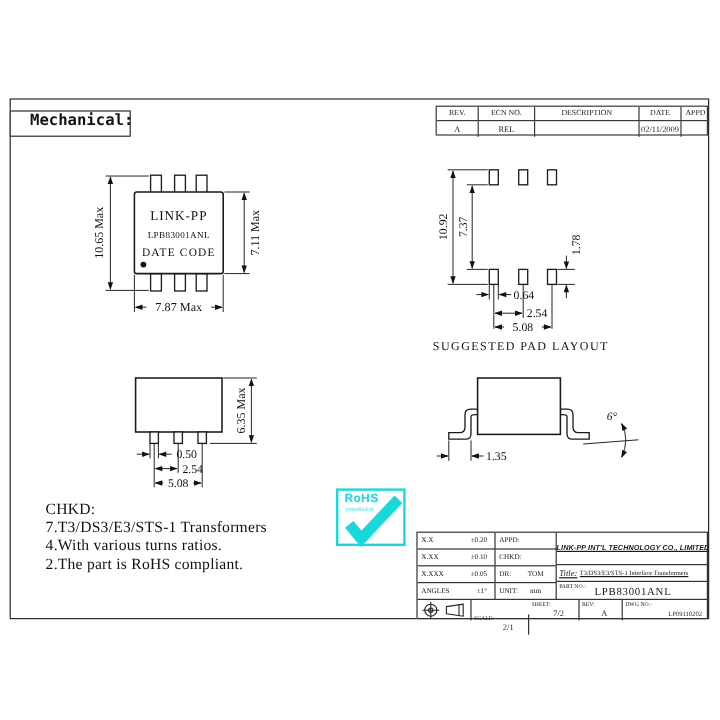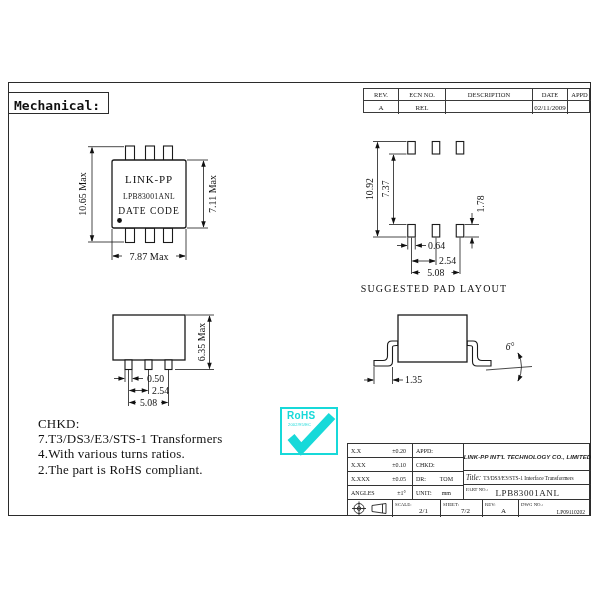--- a/index.html
+++ b/index.html
@@ -5,21 +5,21 @@
   * { margin:0; padding:0; box-sizing:border-box; }
   html,body { width:600px; height:600px; background:#fff; }
   body { position:relative; font-family:"Liberation Serif",serif; color:#111; overflow:hidden; }
   .abs { position:absolute; }
   svg { display:block; }
   svg text { font-family:"Liberation Serif",serif; fill:#111; }
 
   .frame { left:8px; top:82px; width:583px; height:434px; border:1.2px solid #2b2b2b; }
 
   .mech-box { left:8px; top:92px; width:101px; height:22px; border:1.2px solid #2b2b2b;
-    background:#fff; display:flex; align-items:flex-end; padding-left:5px;
+    background:#fff; display:flex; align-items:flex-start; padding-left:16px;
     font-family:"DejaVu Sans Mono",monospace; font-weight:bold; font-size:13px; }
 
   .rev-table { left:363px; top:88px; width:227px; height:25px;
     display:grid; grid-template-columns:35px 47px 87px 35px 23px; grid-template-rows:12px 13px;
     border:1px solid #3a3a3a; background:#fff; }
   .rev-table > div { border-right:1px solid #3a3a3a; border-bottom:1px solid #3a3a3a;
     display:flex; align-items:center; justify-content:center; font-size:6.5px; color:#222;
     overflow:hidden; white-space:nowrap; }
   .rev-table > div:nth-child(5n) { border-right:none; }
   .rev-table > div:nth-child(n+6) { border-bottom:none; font-size:7px; }
@@ -31,21 +31,21 @@
   .rohs-word { position:absolute; top:1px; left:5px; font-family:"Liberation Sans",sans-serif;
     font-weight:bold; font-size:10px; color:#17d9d9; letter-spacing:0.3px; }
   .rohs-sub { position:absolute; top:13px; left:6px; font-family:"Liberation Sans",sans-serif;
     font-size:4px; color:#17d9d9; letter-spacing:0.2px; }
   .rohs svg { position:absolute; left:0; top:0; }
 
   .tb { left:347px; top:443px; width:243px; height:73px; border:1px solid #333; background:#fff; }
   .tb .cell { position:absolute; border-right:1px solid #333; border-bottom:1px solid #333;
     font-size:6px; color:#1a1a1a; overflow:hidden; white-space:nowrap; }
   .tb .pair { display:flex; align-items:center; justify-content:space-between; padding:0 6px 0 3px; }
-  .tb .noright { border-right:none; }
+  .tb .noright { border-right:none;text-decoration:underline; }
   .tb .nobottom { border-bottom:none; }
   .company { display:flex; align-items:center; justify-content:center;
     font-family:"Liberation Sans",sans-serif; font-style:italic; font-weight:600;
     font-size:6.3px; letter-spacing:0.1px; }
   .titlerow { display:flex; align-items:center; padding-left:2px; }
   .titlerow .tl { font-style:italic; font-size:7.2px; margin-right:2px; }
   .titlerow .tv { font-size:5.4px; }
   .partrow .plabel, .bcell .blabel { position:absolute; top:1.5px; left:2px; font-size:4.8px; }
   .partrow .pvalue { position:absolute; left:0; right:0; bottom:1px; text-align:center;
     font-size:9px; letter-spacing:0.6px; }
@@ -269,21 +269,21 @@
       <g stroke="#222" stroke-width="0.9" fill="none">
         <circle cx="9" cy="7.5" r="5"></circle>
           <circle cx="9" cy="7.5" r="1.8"></circle>
         <line x1="2" y1="7.5" x2="16" y2="7.5"></line>
           <line x1="9" y1="0.5" x2="9" y2="14.5"></line>
         <path d="M22,4.5 L36,2.5 L36,12.5 L22,10.5 Z"></path>
           <line x1="32.5" y1="3" x2="32.5" y2="12"></line>
       </g>
     </svg>
   </div>
-  <div class="cell bcell nobottom" style="left:45px; top:56px; width:48px; height:17px;">
+  <div class="cell bcell nobottom" style="left:45px; top:68px; width:48px; height:17px;">
     <span class="blabel">SCALE:</span>
     <span class="bvalue">2/1</span>
   </div>
   <div class="cell bcell nobottom" style="left:93px; top:56px; width:42px; height:17px;">
     <span class="blabel">SHEET:</span>
     <span class="bvalue">7/2</span>
   </div>
   <div class="cell bcell nobottom" style="left:135px; top:56px; width:36px; height:17px;">
     <span class="blabel">REV:</span>
     <span class="bvalue">A</span>

